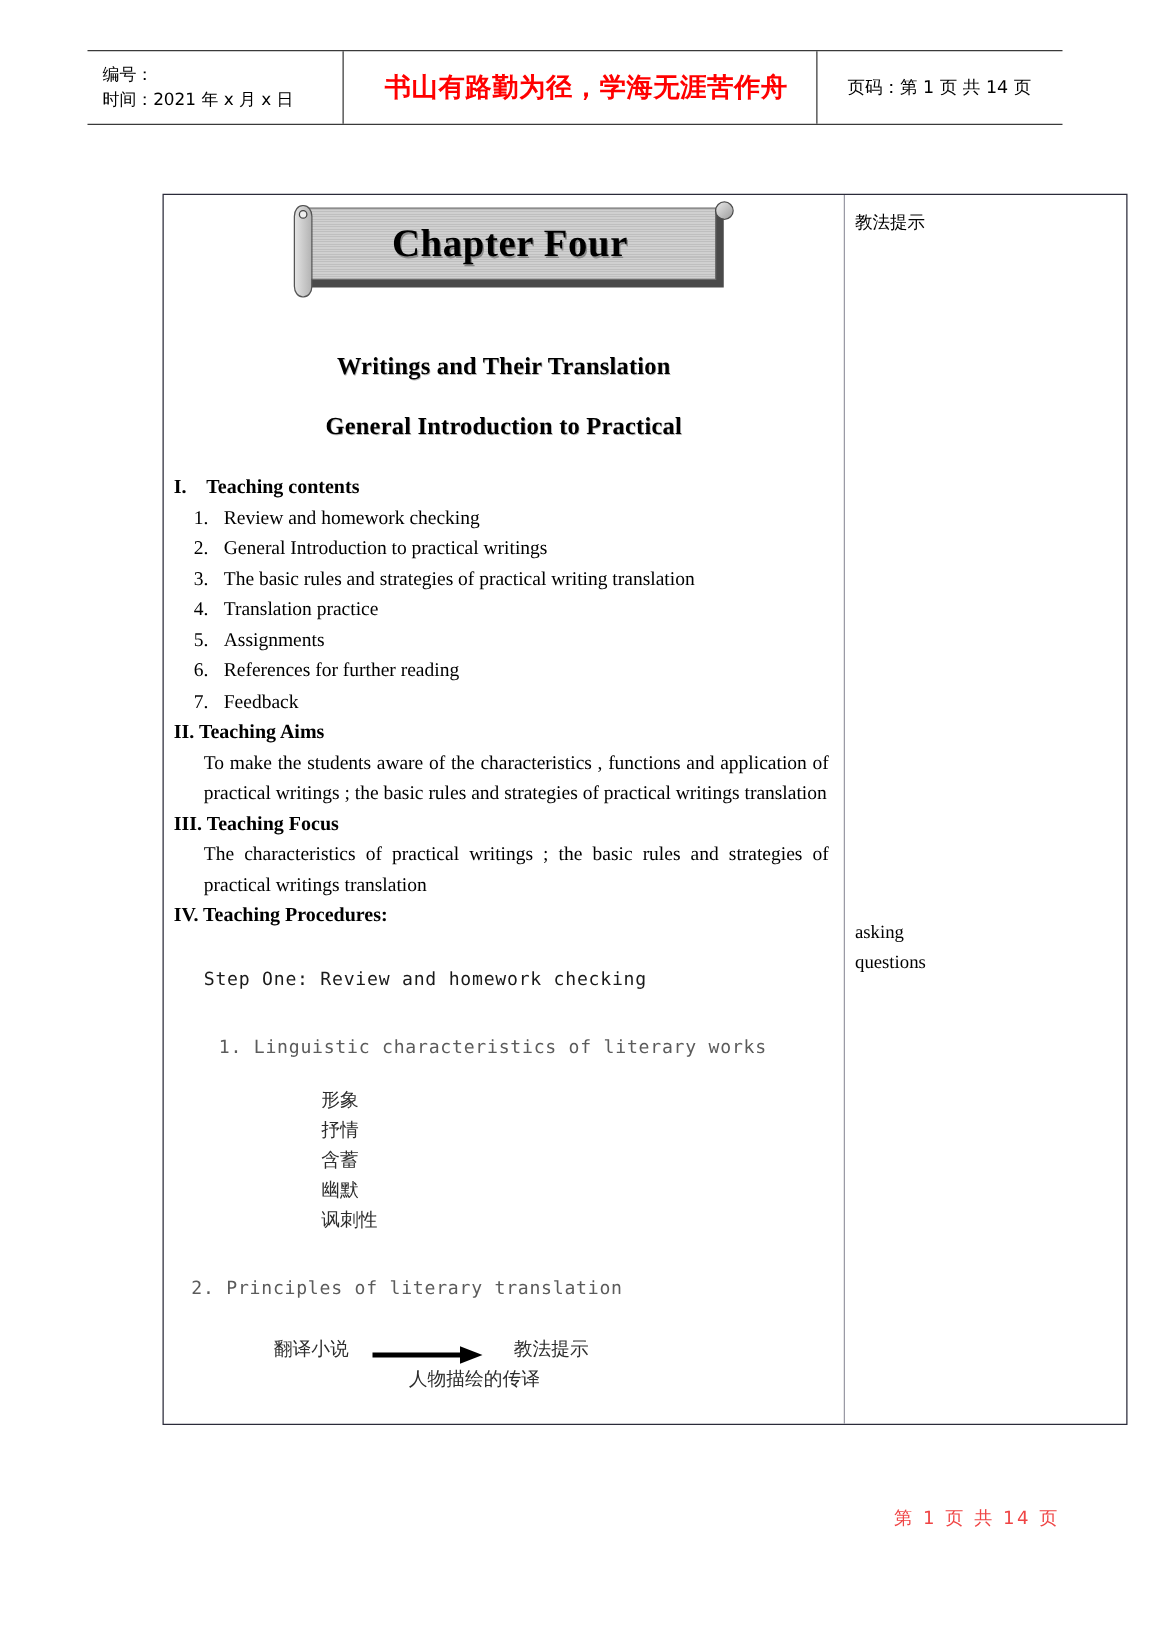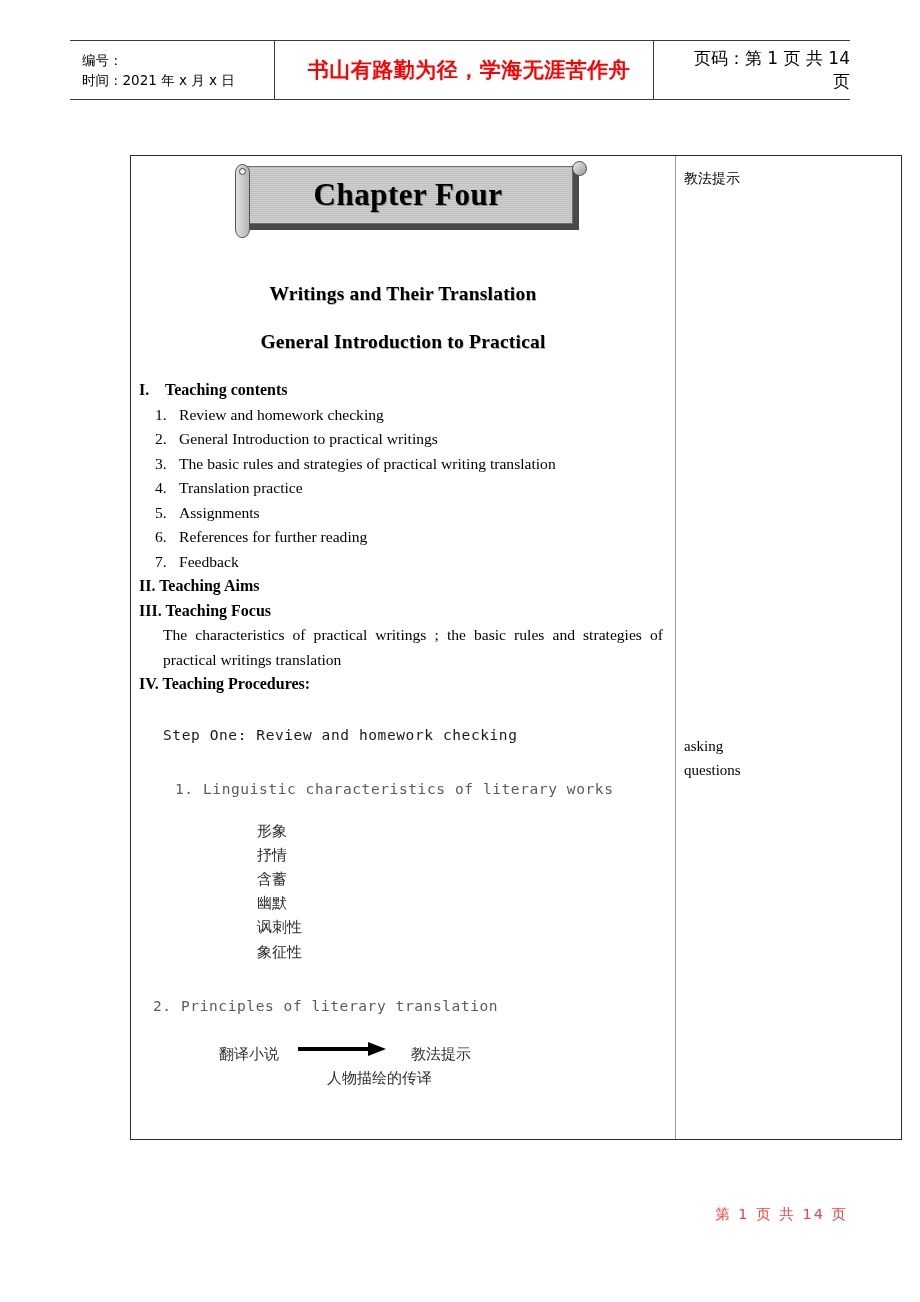--- a/index.html
+++ b/index.html
@@ -52,22 +52,21 @@
     font-family: "DejaVu Serif", "Liberation Serif", serif;
     font-size: 21px;
     font-weight: 700;
     letter-spacing: 0.5px;
     text-align: center;
   }
   .hdr-right {
     width: 186px;
     padding-left: 14px;
     font-family: "DejaVu Sans", "Liberation Sans", sans-serif;
-    font-size: 17px;
-    text-align: right;
+    font-size: 14px;
   }
 
   
   .main-table {
     position: absolute;
     left: 130px;
     top: 155px;
     width: 772px;
     height: 985px;
     border: 1.1px solid #2b2b3a;
@@ -233,21 +232,21 @@
 
   .cn-tail {
     margin: 28px 0 0 80px;
     font-family: "DejaVu Sans", "Liberation Sans", sans-serif;
     font-size: 15px;
     line-height: 24px;
     color: #2c2c2c;
   }
   .arrow-row {
     display: flex;
-    align-items: flex-start;
+    align-items: flex-end;
     gap: 13px;
   }
   .arrow-gfx {
     display: inline-block;
     width: 92px;
     height: 14px;
     margin: 0 8px 0 6px;
     position: relative;
   }
   .arrow-gfx .shaft {
@@ -325,37 +324,37 @@
         <li><span class="idx">1.</span><span>Review and homework checking</span></li>
         <li><span class="idx">2.</span><span>General Introduction to practical writings</span></li>
         <li><span class="idx">3.</span><span>The   basic rules and strategies of practical writing translation</span></li>
         <li><span class="idx">4.</span><span>Translation practice</span></li>
         <li><span class="idx">5.</span><span>Assignments</span></li>
         <li><span class="idx">6.</span><span> References for further reading</span></li>
         <li><span class="idx">7.</span><span>Feedback</span></li>
       </ul>
 
       <div class="sec-head tight">II. Teaching Aims</div>
+      <div class="para">To make the students aware of the characteristics , functions and application of practical writings ; the basic rules and strategies of practical writings translation</div>
 
       <div class="sec-head tight">III. Teaching Focus</div>
       <div class="para">The characteristics of practical writings ; the basic rules and strategies of practical writings translation</div>
 
       <div class="sec-head tight">IV. Teaching Procedures:</div>
 
       <div class="mono-strong">Step One:  Review and homework checking</div>
 
       <div class="mono-light mono-item1">1. Linguistic characteristics of literary works</div>
 
       <div class="cn-list">
         <div>形象</div>
         <div>抒情</div>
         <div>含蓄</div>
         <div>幽默</div>
         <div>讽刺性</div>
-        <div>象征性</div>
       </div>
 
       <div class="mono-light mono-item2">2. Principles of literary translation</div>
 
       <div class="cn-tail">
         <div class="arrow-row">
           <span>翻译小说</span>
           <span class="arrow-gfx">
             <span class="shaft"></span>
             <span class="head"></span>

